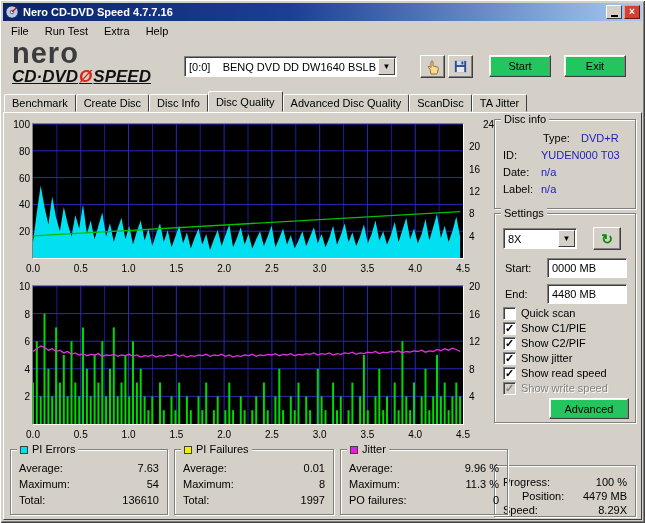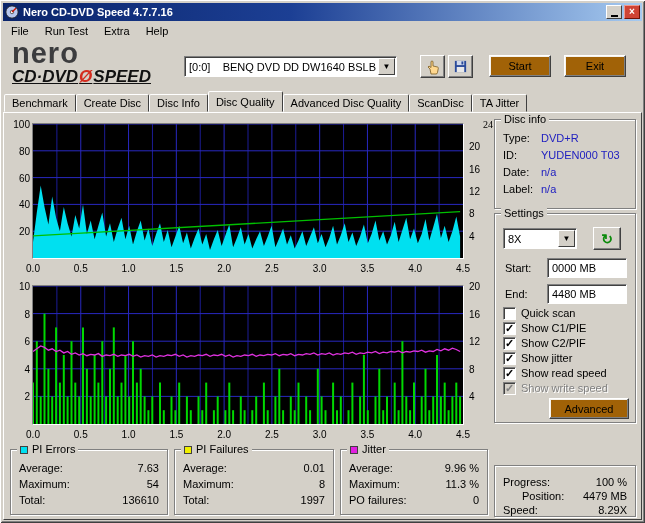--- a/index.html
+++ b/index.html
@@ -56,21 +56,21 @@
   }
   .tool-btn{
     position:absolute; width:25px; height:23px; background:#d4d0c8;
     border:1px solid; border-color:#fff #404040 #404040 #fff;
     box-shadow: inset -1px -1px 0 #808080;
     display:flex; align-items:center; justify-content:center;
   }
   #btn-hand{ left:420px; top:55px; }
   #btn-save{ left:448px; top:55px; }
   .push-btn{
-    position:absolute; height:22px; background:#a16207;
+    position:absolute; height:22px; background:#22c55e;
     border:1px solid; border-color:#fff #404040 #404040 #fff;
     box-shadow: inset -1px -1px 0 #808080, inset 1px 1px 0 #f4f2ee;
     font-family:"Liberation Sans",sans-serif; font-size:11px;
     text-align:center;
   }
   #btn-start{ left:489px; top:55px; width:62px; }
   #btn-exit{ left:564px; top:55px; width:62px; }
   
   .tabstrip{ position:absolute; left:4px; top:91px; right:4px; height:21px; display:flex; align-items:flex-end; }
   .tab{
@@ -350,21 +350,21 @@
           <line x1="415.6" y1="138" x2="415.6" y2="124.2" stroke="#00d800" stroke-width="2"></line>
           <line x1="419.4" y1="138" x2="419.4" y2="110.4" stroke="#00d800" stroke-width="2"></line>
           <line x1="423.3" y1="138" x2="423.3" y2="96.6" stroke="#00d800" stroke-width="2"></line>
           <line x1="427.1" y1="138" x2="427.1" y2="110.4" stroke="#00d800" stroke-width="2"></line>
           <polyline points="0.0,65.5 3.8,62.8 7.7,60.0 11.5,61.4 15.4,64.2 19.2,62.8 23.1,65.5 26.9,64.2 30.8,66.9 34.6,65.5 38.5,68.3 42.3,66.9 46.2,69.0 50.0,67.6 53.9,69.7 57.7,68.3 61.6,69.0 65.4,67.6 69.3,70.4 73.1,69.0 77.0,69.7 80.8,68.3 84.7,70.4 88.5,69.0 92.4,69.7 96.2,68.3 100.0,70.4 103.9,69.0 107.7,71.1 111.6,69.7 115.4,70.4 119.3,69.0 123.1,71.1 127.0,69.7 130.8,70.4 134.7,69.0 138.5,69.7 142.4,68.3 146.2,70.4 150.1,69.0 153.9,71.1 157.8,69.7 161.6,70.4 165.5,69.0 169.3,69.7 173.2,68.3 177.0,70.4 180.9,69.0 184.7,69.7 188.6,68.3 192.4,70.4 196.3,69.0 200.1,71.1 203.9,69.7 207.8,70.4 211.6,69.0 215.5,69.7 219.3,68.3 223.2,70.4 227.0,69.0 230.9,69.7 234.7,68.3 238.6,69.0 242.4,67.6 246.3,69.7 250.1,68.3 254.0,69.0 257.8,67.6 261.7,69.7 265.5,68.3 269.4,69.0 273.2,67.6 277.1,68.3 280.9,66.9 284.8,69.0 288.6,67.6 292.5,68.3 296.3,66.9 300.1,69.0 304.0,67.6 307.8,68.3 311.7,66.9 315.5,67.6 319.4,66.2 323.2,68.3 327.1,66.9 330.9,67.6 334.8,66.2 338.6,66.9 342.5,65.5 346.3,67.6 350.2,66.2 354.0,66.9 357.9,65.5 361.7,66.2 365.6,64.9 369.4,66.9 373.3,65.5 377.1,66.2 381.0,64.9 384.8,65.5 388.7,64.2 392.5,66.2 396.3,64.9 400.2,65.5 404.0,63.5 407.9,64.9 411.7,62.8 415.6,64.2 419.4,62.1 423.3,63.5 427.1,65.5" fill="none" stroke="#e032e0" stroke-width="1.3"></polyline>
         </svg></div>
 
     <div class="groupbox" id="disc-info">
       <span class="gb-title">Disc info</span>
       <div id="disc-info-rows">
-          <div class="info-row" style="top: 12px;"><span class="info-label">Type:</span><span class="info-value">DVD+R</span></div>
+          <div class="info-row" style="top: 12px; margin-left: 40px;"><span class="info-label">Type:</span><span class="info-value">DVD+R</span></div>
           <div class="info-row" style="top: 29px;"><span class="info-label">ID:</span><span class="info-value">YUDEN000 T03</span></div>
           <div class="info-row" style="top: 46px;"><span class="info-label">Date:</span><span class="info-value">n/a</span></div>
           <div class="info-row" style="top: 63px;"><span class="info-label">Label:</span><span class="info-value">n/a</span></div>
         </div>
     </div>
 
     <div class="groupbox" id="settings">
       <span class="gb-title">Settings</span>
       <div class="combo" id="speed-combo">
         <span class="combo-text">8X</span>
@@ -448,21 +448,21 @@
           </div>
           <div class="kv-row" style="top: 28px;">
             <span>Maximum:</span>
             <span>8</span>
           </div>
           <div class="kv-row" style="top: 44px;">
             <span>Total:</span>
             <span>1997</span>
           </div>
         </div>
-        <div class="groupbox stats-box" style="left: 336px; top: 336px; width: 148px; height: 66px;">
+        <div class="groupbox stats-box" style="left: 336px; top: 336px; width: 168px; height: 66px;">
           <span class="gb-title"><span class="legend-sq" style="background: rgb(224, 32, 224);"></span><span>Jitter</span></span>
           <div class="kv-row" style="top: 12px;">
             <span>Average:</span>
             <span>9.96 %</span>
           </div>
           <div class="kv-row" style="top: 28px;">
             <span>Maximum:</span>
             <span>11.3 %</span>
           </div>
           <div class="kv-row" style="top: 44px;">
@@ -470,21 +470,21 @@
             <span>0</span>
           </div>
         </div>
       </div>
     <div id="axis-ticks">
         <span class="tick" style="left: 1px; width: 25px; text-align: right; top: 6px;">100</span>
         <span class="tick" style="left: 1px; width: 25px; text-align: right; top: 32.8px;">80</span>
         <span class="tick" style="left: 1px; width: 25px; text-align: right; top: 59.6px;">60</span>
         <span class="tick" style="left: 1px; width: 25px; text-align: right; top: 86.4px;">40</span>
         <span class="tick" style="left: 1px; width: 25px; text-align: right; top: 113.2px;">20</span>
-        <span class="tick" style="left: 479px; width: 22px; top: 6px; font-family: Liberation Serif, serif;">24</span>
+        <span class="tick" style="left: 479px; width: 22px; top: 6px;">24</span>
         <span class="tick" style="left: 465px; width: 22px; top: 28.3333px;">20</span>
         <span class="tick" style="left: 465px; width: 22px; top: 50.6667px;">16</span>
         <span class="tick" style="left: 465px; width: 22px; top: 73px;">12</span>
         <span class="tick" style="left: 465px; width: 22px; top: 95.3333px;">8</span>
         <span class="tick" style="left: 465px; width: 22px; top: 117.667px;">4</span>
         <span class="tick" style="left: 18px; width: 22px; text-align: center; top: 150px;">0.0</span>
         <span class="tick" style="left: 65.7778px; width: 22px; text-align: center; top: 150px;">0.5</span>
         <span class="tick" style="left: 113.556px; width: 22px; text-align: center; top: 150px;">1.0</span>
         <span class="tick" style="left: 161.333px; width: 22px; text-align: center; top: 150px;">1.5</span>
         <span class="tick" style="left: 209.111px; width: 22px; text-align: center; top: 150px;">2.0</span>

